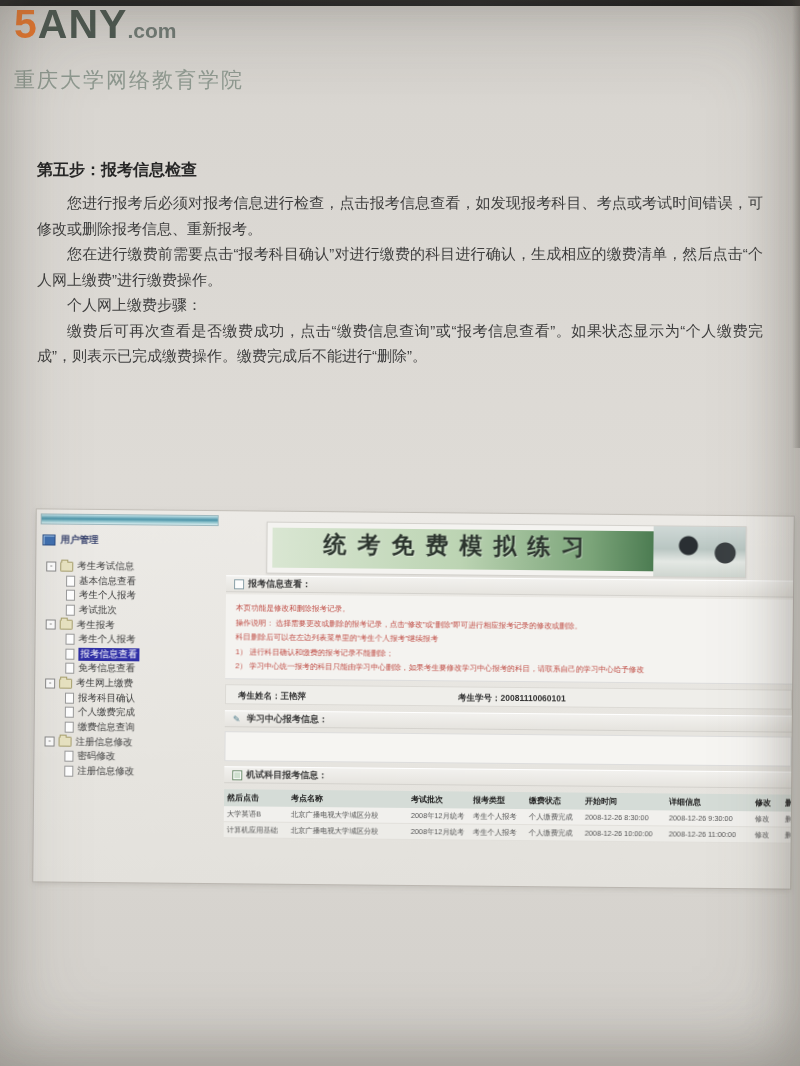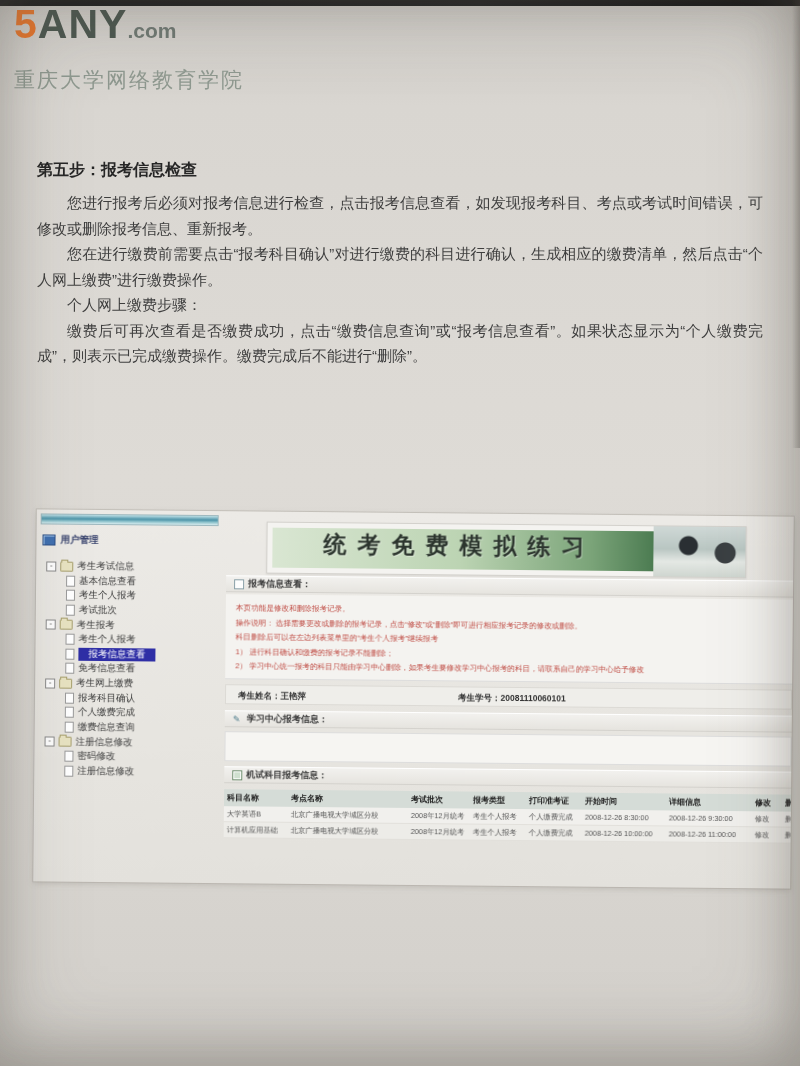--- a/index.html
+++ b/index.html
@@ -43,21 +43,21 @@
   .sb-title{display:flex;align-items:center;gap:5px;margin:9px 0 0 2px;font-size:9.5px;color:#35406b;font-weight:bold;}
   .pc-ico{width:11px;height:9px;background:#3f6fb0;border:1px solid #2c4f86;box-shadow:inset 1px 1px 0 #9fc3ea;}
   .tree{margin:12px 0 0 6px;font-size:9.5px;color:#3c3c3c;}
   .tg,.ti{display:flex;align-items:center;gap:4px;height:15px;white-space:nowrap;}
   .ti{padding-left:20px;height:14.5px;}
   .xbox{width:8px;height:8px;border:1px solid #8b8b8b;background:#fdfdfd;font-size:8px;line-height:6px;text-align:center;color:#444;}
   .fold{width:11px;height:8px;background:#e8e3c2;border:1px solid #a79f6d;border-radius:1px;position:relative;}
   .fold::before{content:"";position:absolute;top:-3px;left:0;width:5px;height:2px;background:#e8e3c2;border:1px solid #a79f6d;border-bottom:none;}
   .doc-ico{width:7px;height:9px;background:#fff;border:1px solid #9a9a9a;}
   .ti .lbl,.tg .lbl{overflow:hidden;}
-  .ti.sel .lbl{background:#2f2fa6;color:#fff;padding:0 10px;}
+  .ti.sel .lbl{background:#2f2fa6;color:#fff;padding:0 2px;}
 
   
   .panel{position:absolute;left:190px;top:0;width:567px;height:372px;}
   .banner{position:absolute;left:40px;top:10px;width:478px;height:50px;background:#f4f3f0;
     border:1px solid #d3d1cc;box-shadow:0 1px 2px rgba(0,0,0,.08);}
   .banner-in{position:absolute;left:5px;top:5px;right:5px;bottom:5px;
     background:linear-gradient(90deg,#d9e6d2 0%,#bcd4b3 40%,#7ba479 68%,#4a7a50 82%,#3c6a46 100%);}
   .banner-title{position:absolute;left:56px;top:6px;font-size:23px;font-weight:bold;color:#2c352e;letter-spacing:11px;
     text-shadow:1px 1px 0 rgba(255,255,255,.35);}
   .banner-photo{position:absolute;right:0;top:0;width:92px;height:100%;
@@ -225,25 +225,25 @@
             <col style="width:62px">
             <col style="width:56px">
             <col style="width:56px">
             <col style="width:84px">
             <col style="width:86px">
             <col style="width:30px">
             <col style="width:32px">
         </colgroup>
         <thead>
           <tr>
-            <th>科目名称</th>
+            <th>然后点击</th>
             <th>考点名称</th>
             <th>考试批次</th>
             <th>报考类型</th>
-            <th>打印准考证</th>
+            <th>缴费状态</th>
             <th>开始时间</th>
             <th>详细信息</th>
             <th>修改</th>
             <th>删除</th>
           </tr>
         </thead>
         <tbody>
           <tr>
             <td>大学英语B</td>
             <td>北京广播电视大学城区分校</td>

